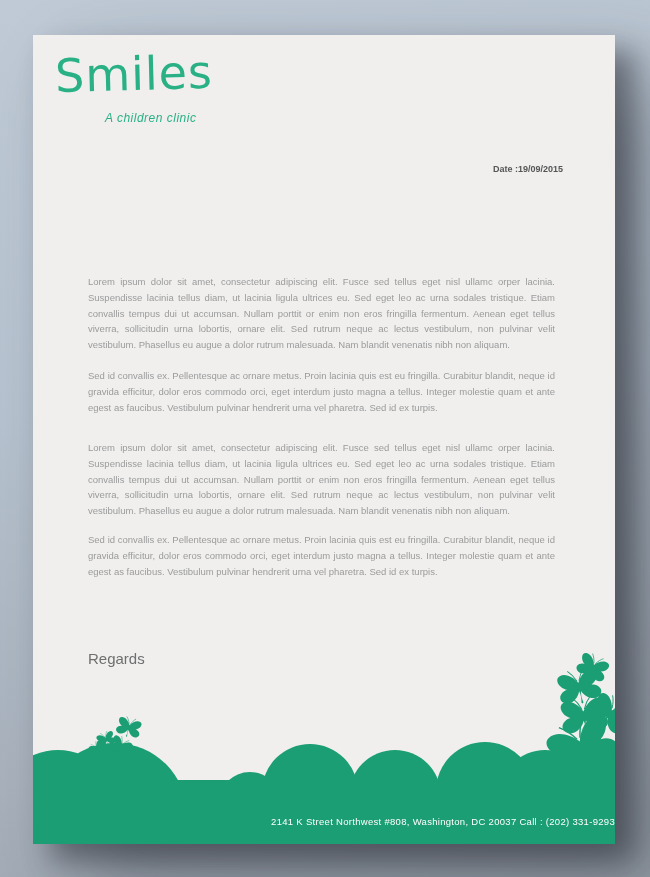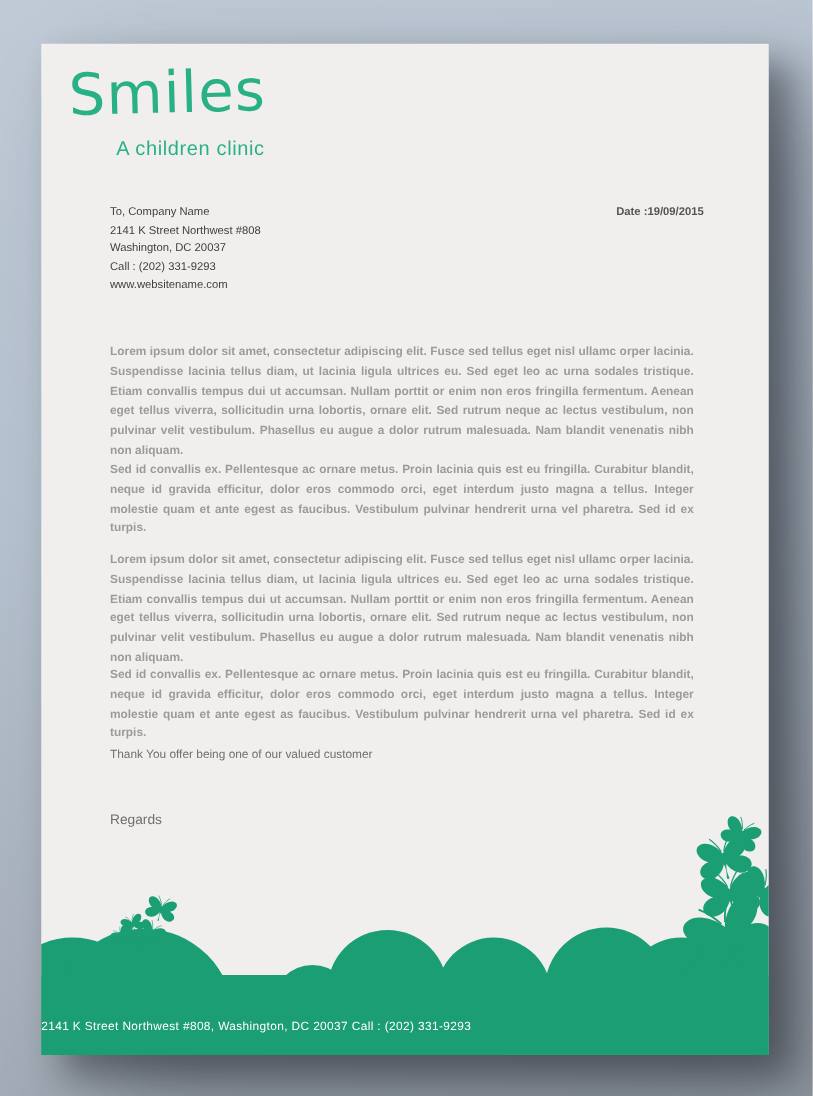--- a/index.html
+++ b/index.html
@@ -14,79 +14,71 @@
     background:#f0efee;
     box-shadow:18px 16px 26px rgba(30,34,42,.45), 45px 38px 75px rgba(30,34,42,.35);
   }
   .logo{
     position:absolute;left:22px;top:12px;
     font-size:46px;color:#29b185;letter-spacing:1px;
     font-family:"DejaVu Sans",sans-serif;font-weight:400;
     transform:rotate(-1.5deg);
   }
   .tagline{
-    position:absolute;left:60px;top:76px;
-    font-size:16px;color:#29b185;letter-spacing:.5px;
+    position:absolute;left:72px;top:76px;
+    font-size:12px;color:#29b185;letter-spacing:.5px;font-style:italic;
   }
   .recipient{
     position:absolute;left:55px;top:127px;
     font-size:9px;line-height:14.5px;color:#3e3e3e;
   }
   .date{
     position:absolute;right:52px;top:129px;
     font-size:9px;color:#555;font-weight:bold;
   }
   .para{
     position:absolute;left:55px;width:467px;
     font-size:9.5px;line-height:15.8px;color:#9b9b9b;
-    text-align:justify;margin:0;font-weight:bold;
+    text-align:justify;margin:0;
   }
   .p1{top:239px;} .p2{top:333px;} .p3{top:405px;} .p4{top:497px;}
   .closing{
     position:absolute;left:55px;top:563px;
     font-size:9.5px;color:#6f6f6f;
   }
   .signoff{
     position:absolute;left:55px;top:615px;
-    font-size:11px;color:#6f6f6f;
+    font-size:15px;color:#6f6f6f;
   }
   .decor{
     position:absolute;left:0;bottom:0;width:582px;height:210px;z-index:1;
   }
   .footer-lines{
     position:absolute;left:0;bottom:12px;width:100%;z-index:2;
-    text-align:left;font-size:9.5px;line-height:20px;color:#ffffff;
+    text-align:right;font-size:9.5px;line-height:20px;color:#ffffff;
     letter-spacing:.3px;
   }
 </style>
 </head>
 <body>
 
 <div class="scene">
   <div class="paper">
 
     <div class="logo">Smiles</div>
     <div class="tagline">A children clinic</div>
 
-    <div class="recipient">
-      <div>To, Company Name</div>
-      <div>2141 K Street Northwest #808</div>
-      <div>Washington, DC 20037</div>
-      <div>Call : (202) 331-9293</div>
-      <div>www.websitename.com</div>
-    </div>
 
     <div class="date">Date :19/09/2015</div>
 
     <p class="para p1">Lorem ipsum dolor sit amet, consectetur adipiscing elit. Fusce sed tellus eget nisl ullamc orper lacinia. Suspendisse lacinia tellus diam, ut lacinia ligula ultrices eu. Sed eget leo ac urna sodales tristique. Etiam convallis tempus dui ut accumsan. Nullam porttit or enim non eros fringilla fermentum. Aenean eget tellus viverra, sollicitudin urna lobortis, ornare elit. Sed rutrum neque ac lectus vestibulum, non pulvinar velit vestibulum. Phasellus eu augue a dolor rutrum malesuada. Nam blandit venenatis nibh non aliquam.</p>
     <p class="para p2">Sed id convallis ex. Pellentesque ac ornare metus. Proin lacinia quis est eu fringilla. Curabitur blandit, neque id gravida efficitur, dolor eros commodo orci, eget interdum justo magna a tellus. Integer molestie quam et ante egest as faucibus. Vestibulum pulvinar hendrerit urna vel pharetra. Sed id ex turpis.</p>
     <p class="para p3">Lorem ipsum dolor sit amet, consectetur adipiscing elit. Fusce sed tellus eget nisl ullamc orper lacinia. Suspendisse lacinia tellus diam, ut lacinia ligula ultrices eu. Sed eget leo ac urna sodales tristique. Etiam convallis tempus dui ut accumsan. Nullam porttit or enim non eros fringilla fermentum. Aenean eget tellus viverra, sollicitudin urna lobortis, ornare elit. Sed rutrum neque ac lectus vestibulum, non pulvinar velit vestibulum. Phasellus eu augue a dolor rutrum malesuada. Nam blandit venenatis nibh non aliquam.</p>
     <p class="para p4">Sed id convallis ex. Pellentesque ac ornare metus. Proin lacinia quis est eu fringilla. Curabitur blandit, neque id gravida efficitur, dolor eros commodo orci, eget interdum justo magna a tellus. Integer molestie quam et ante egest as faucibus. Vestibulum pulvinar hendrerit urna vel pharetra. Sed id ex turpis.</p>
 
-    <div class="closing">Thank You offer being one of our valued customer</div>
     <div class="signoff">Regards</div>
 
     <svg class="decor" viewBox="0 0 582 210" preserveAspectRatio="none" aria-hidden="true">
       <defs>
         <g id="bfly">
           <path fill="#1b9e73" d="M0,-3 C-3,-9 -10,-15 -16,-13 C-22,-11 -19,-2 -12,1
                C-19,2 -23,9 -17,13 C-11,17 -3,11 -1,5
                C0,8 0,12 -1,16 L0,17 L1,16 C0,12 0,8 1,5
                C3,11 11,17 17,13 C23,9 19,2 12,1
                C19,-2 22,-11 16,-13 C10,-15 3,-9 0,-3 Z"></path>

